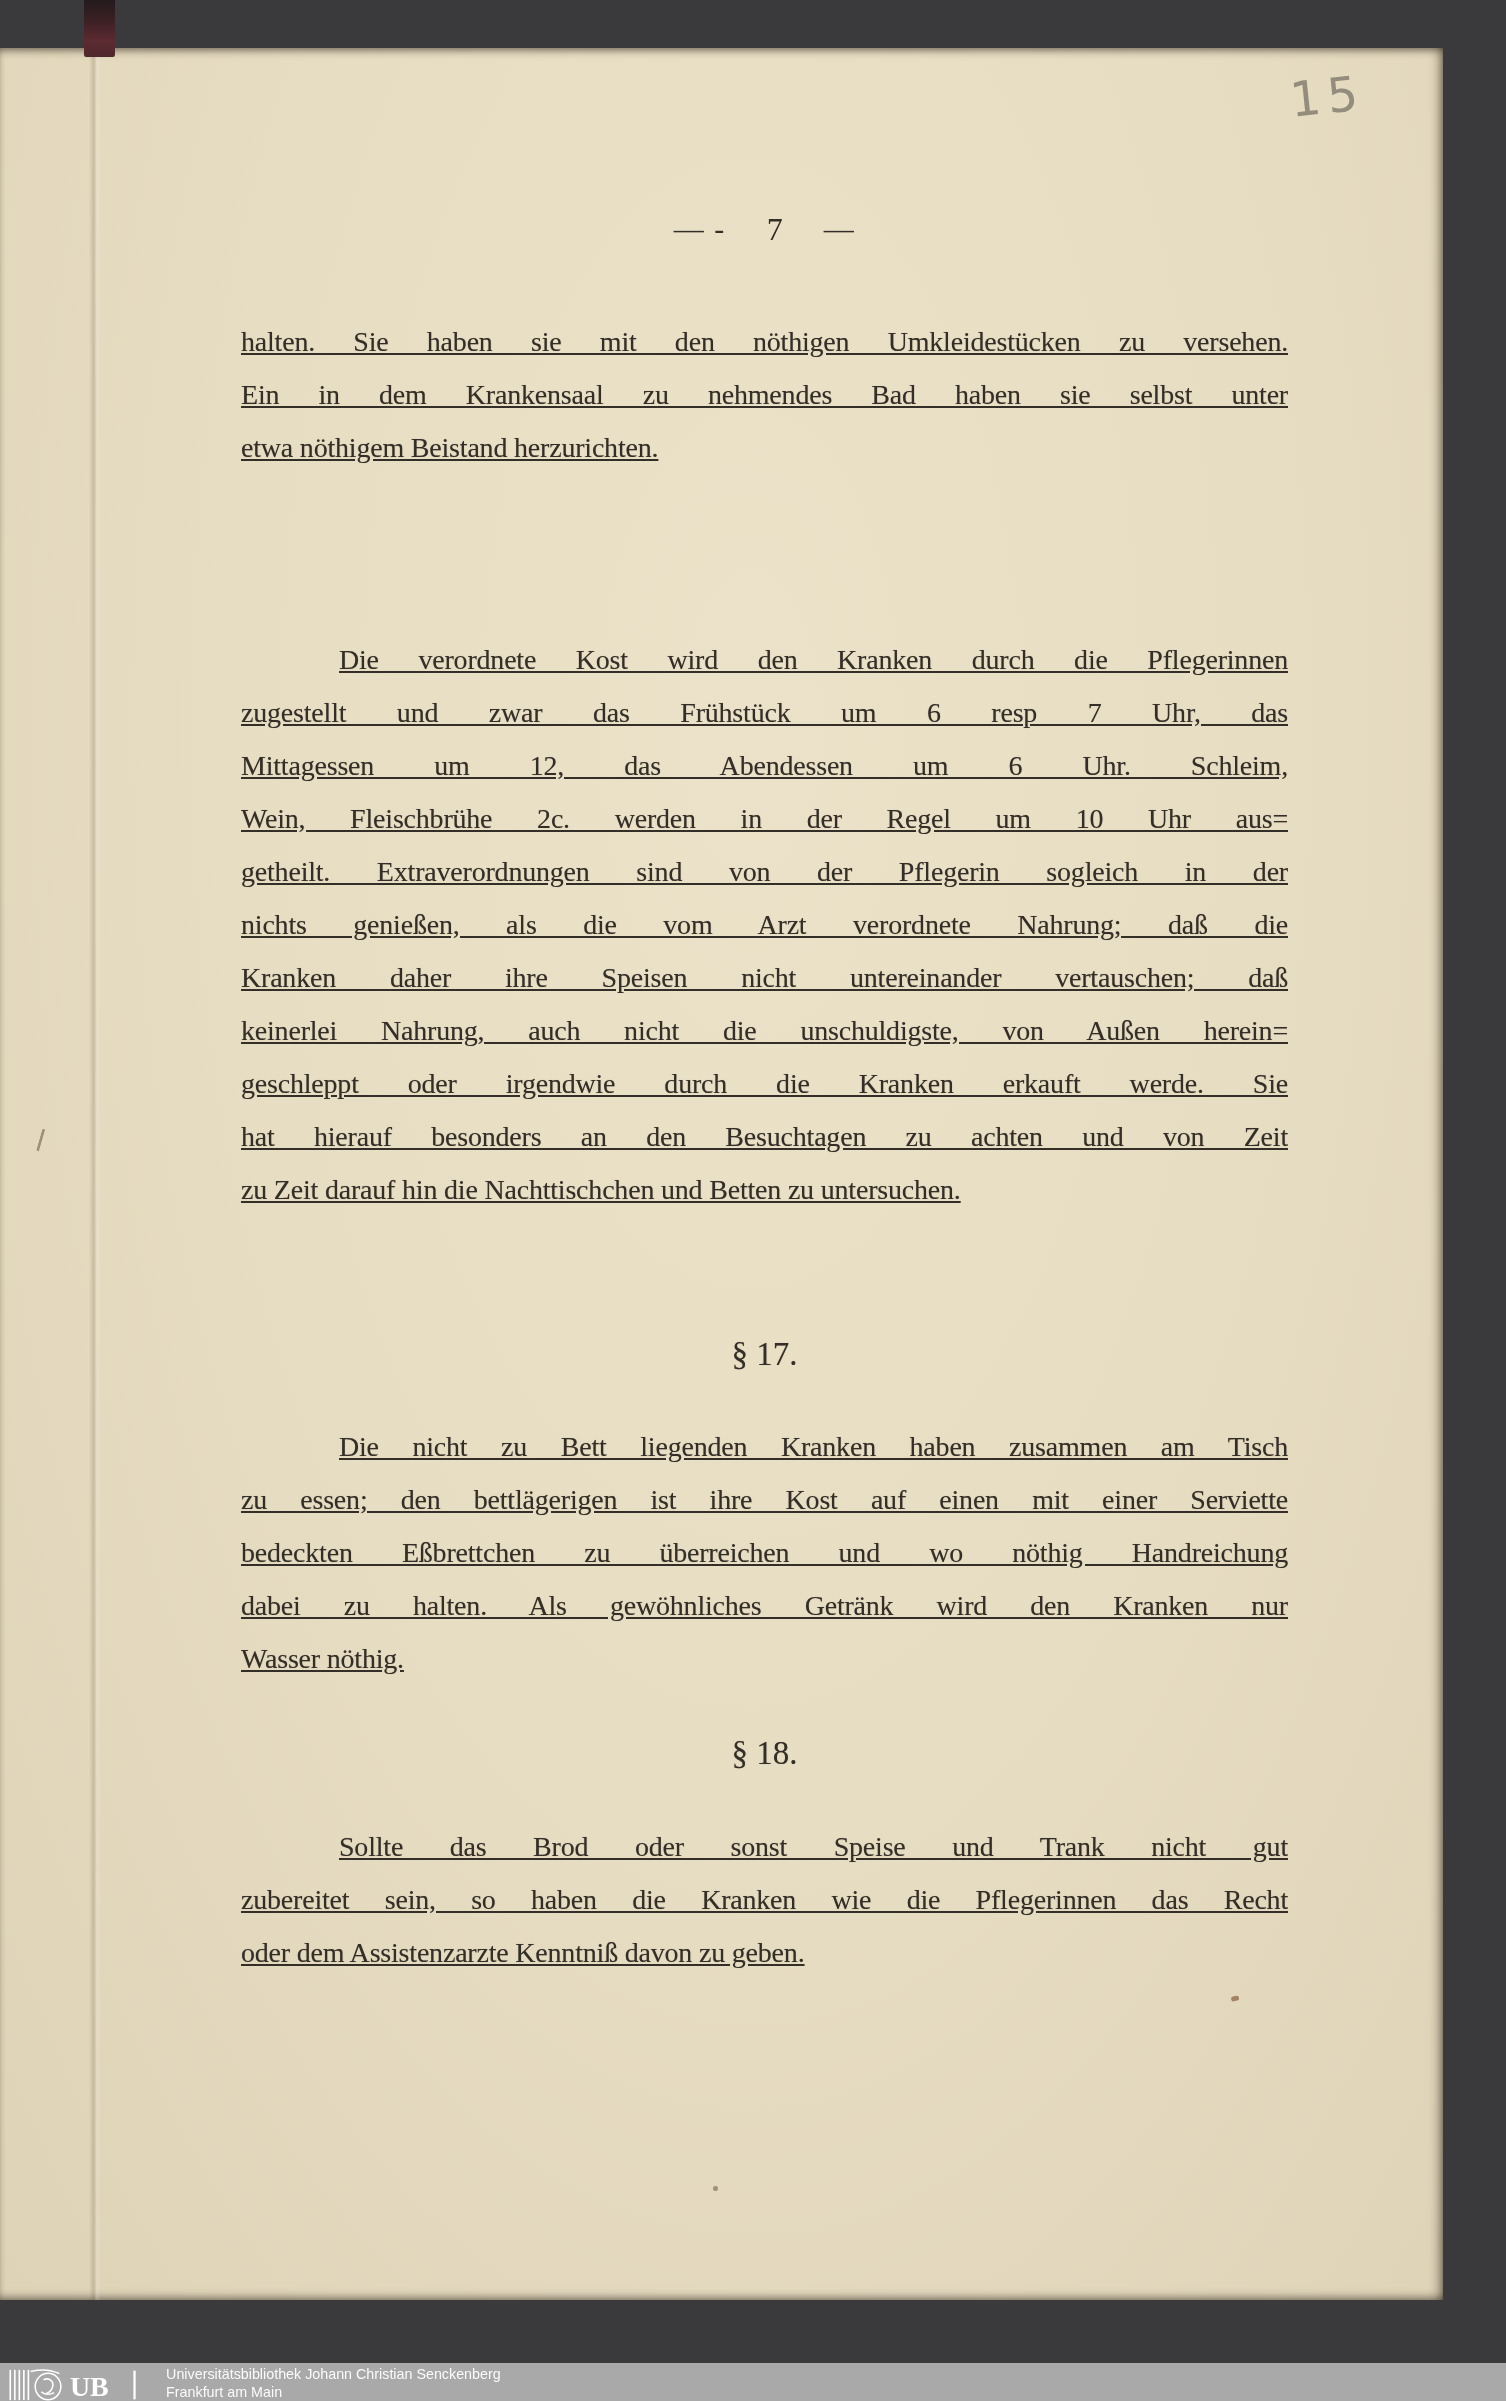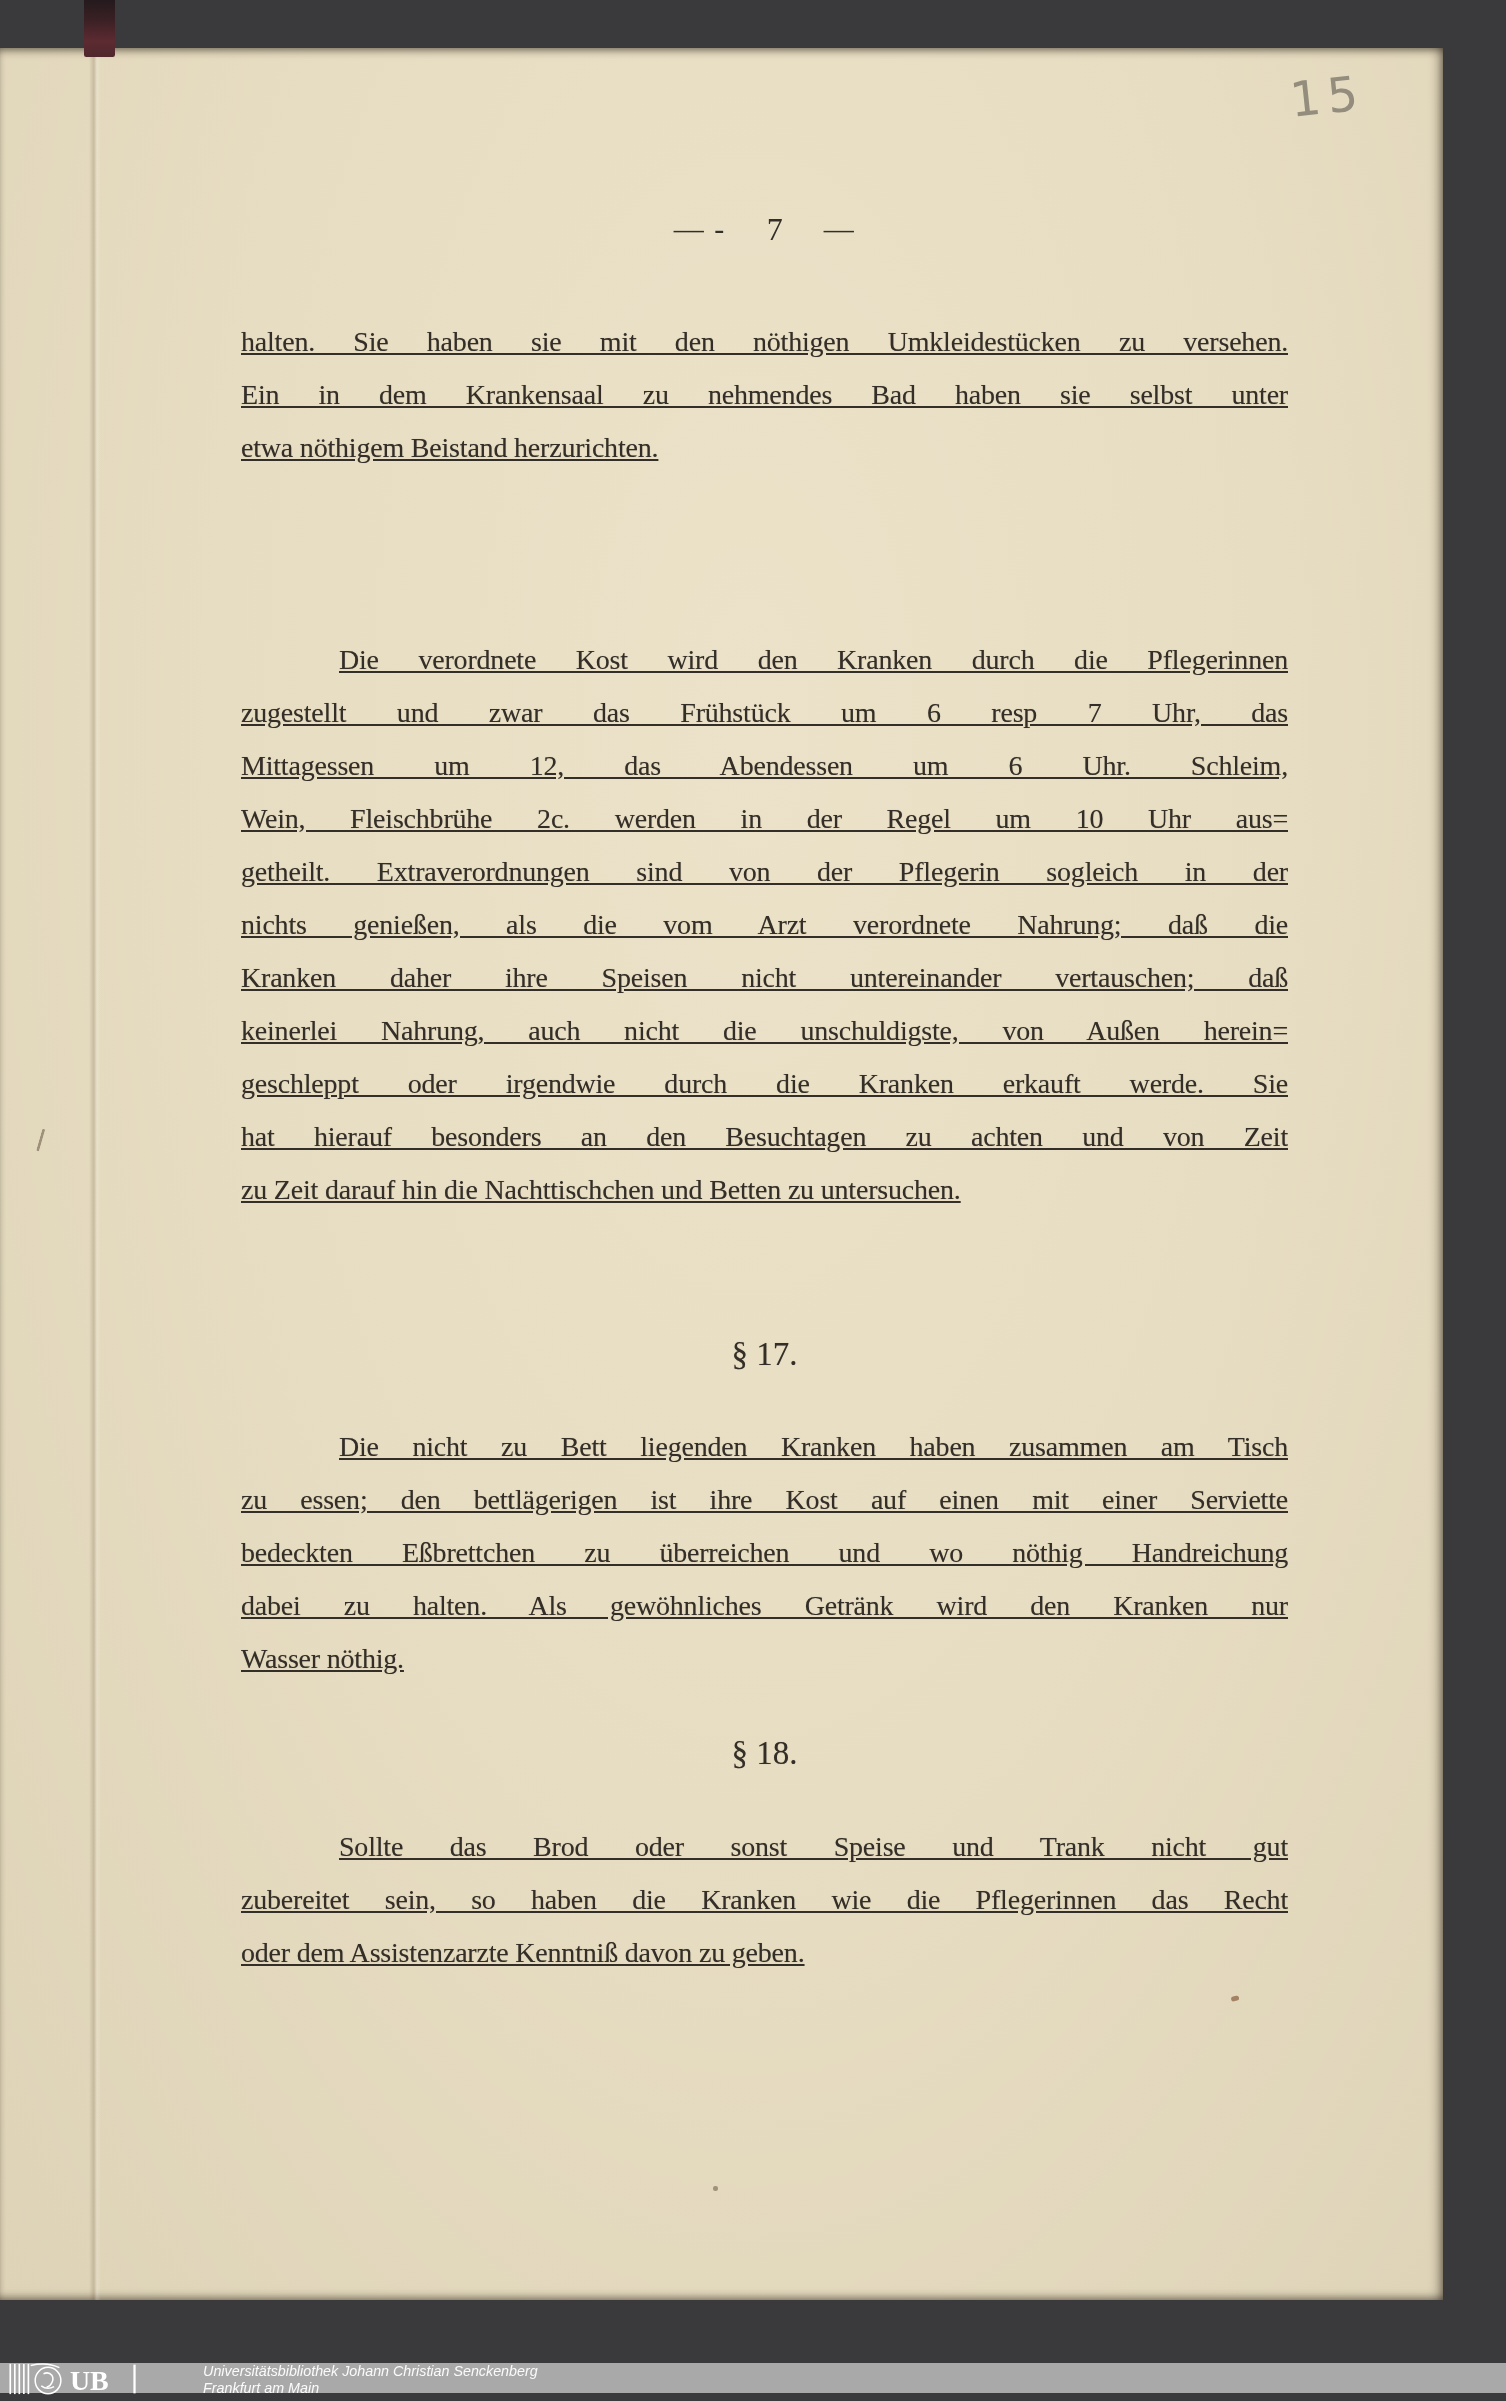--- a/index.html
+++ b/index.html
@@ -65,27 +65,27 @@
   .speck1{
     position:absolute;left:713px;top:2138px;width:4.5px;height:4.5px;border-radius:50%;
     background:rgba(90,75,55,.5);
   }
   .speck2{
     position:absolute;left:1231px;top:1948px;width:8.3px;height:4.5px;border-radius:2.3px;
     background:rgba(122,74,40,.6);transform:rotate(-12deg);
   }
   
   .footer-bar{
-    position:absolute;left:0;top:2363px;width:1507px;height:30px;
-    background:#a9a9a9;display:flex;align-items:flex-start;gap:37px;
+    position:absolute;left:0;top:2363px;width:1507px;height:38px;
+    background:#a9a9a9;display:flex;align-items:flex-end;
   }
   .ub-logo{margin-left:7.5px;width:142px;height:32px;flex:0 0 auto;}
   .lib-text{
     margin-left:16.6px;font-family:"Liberation Sans","DejaVu Sans",sans-serif;
-    font-size:14.3px;line-height:17.3px;color:#fbfbfb;font-style:italic;
+    font-size:14.3px;line-height:17.3px;color:#fbfbfb;
   }
 </style>
 </head>
 <body>
 
 <div class="stage">
 
   <div class="page">
     <div class="crease"></div>
 

